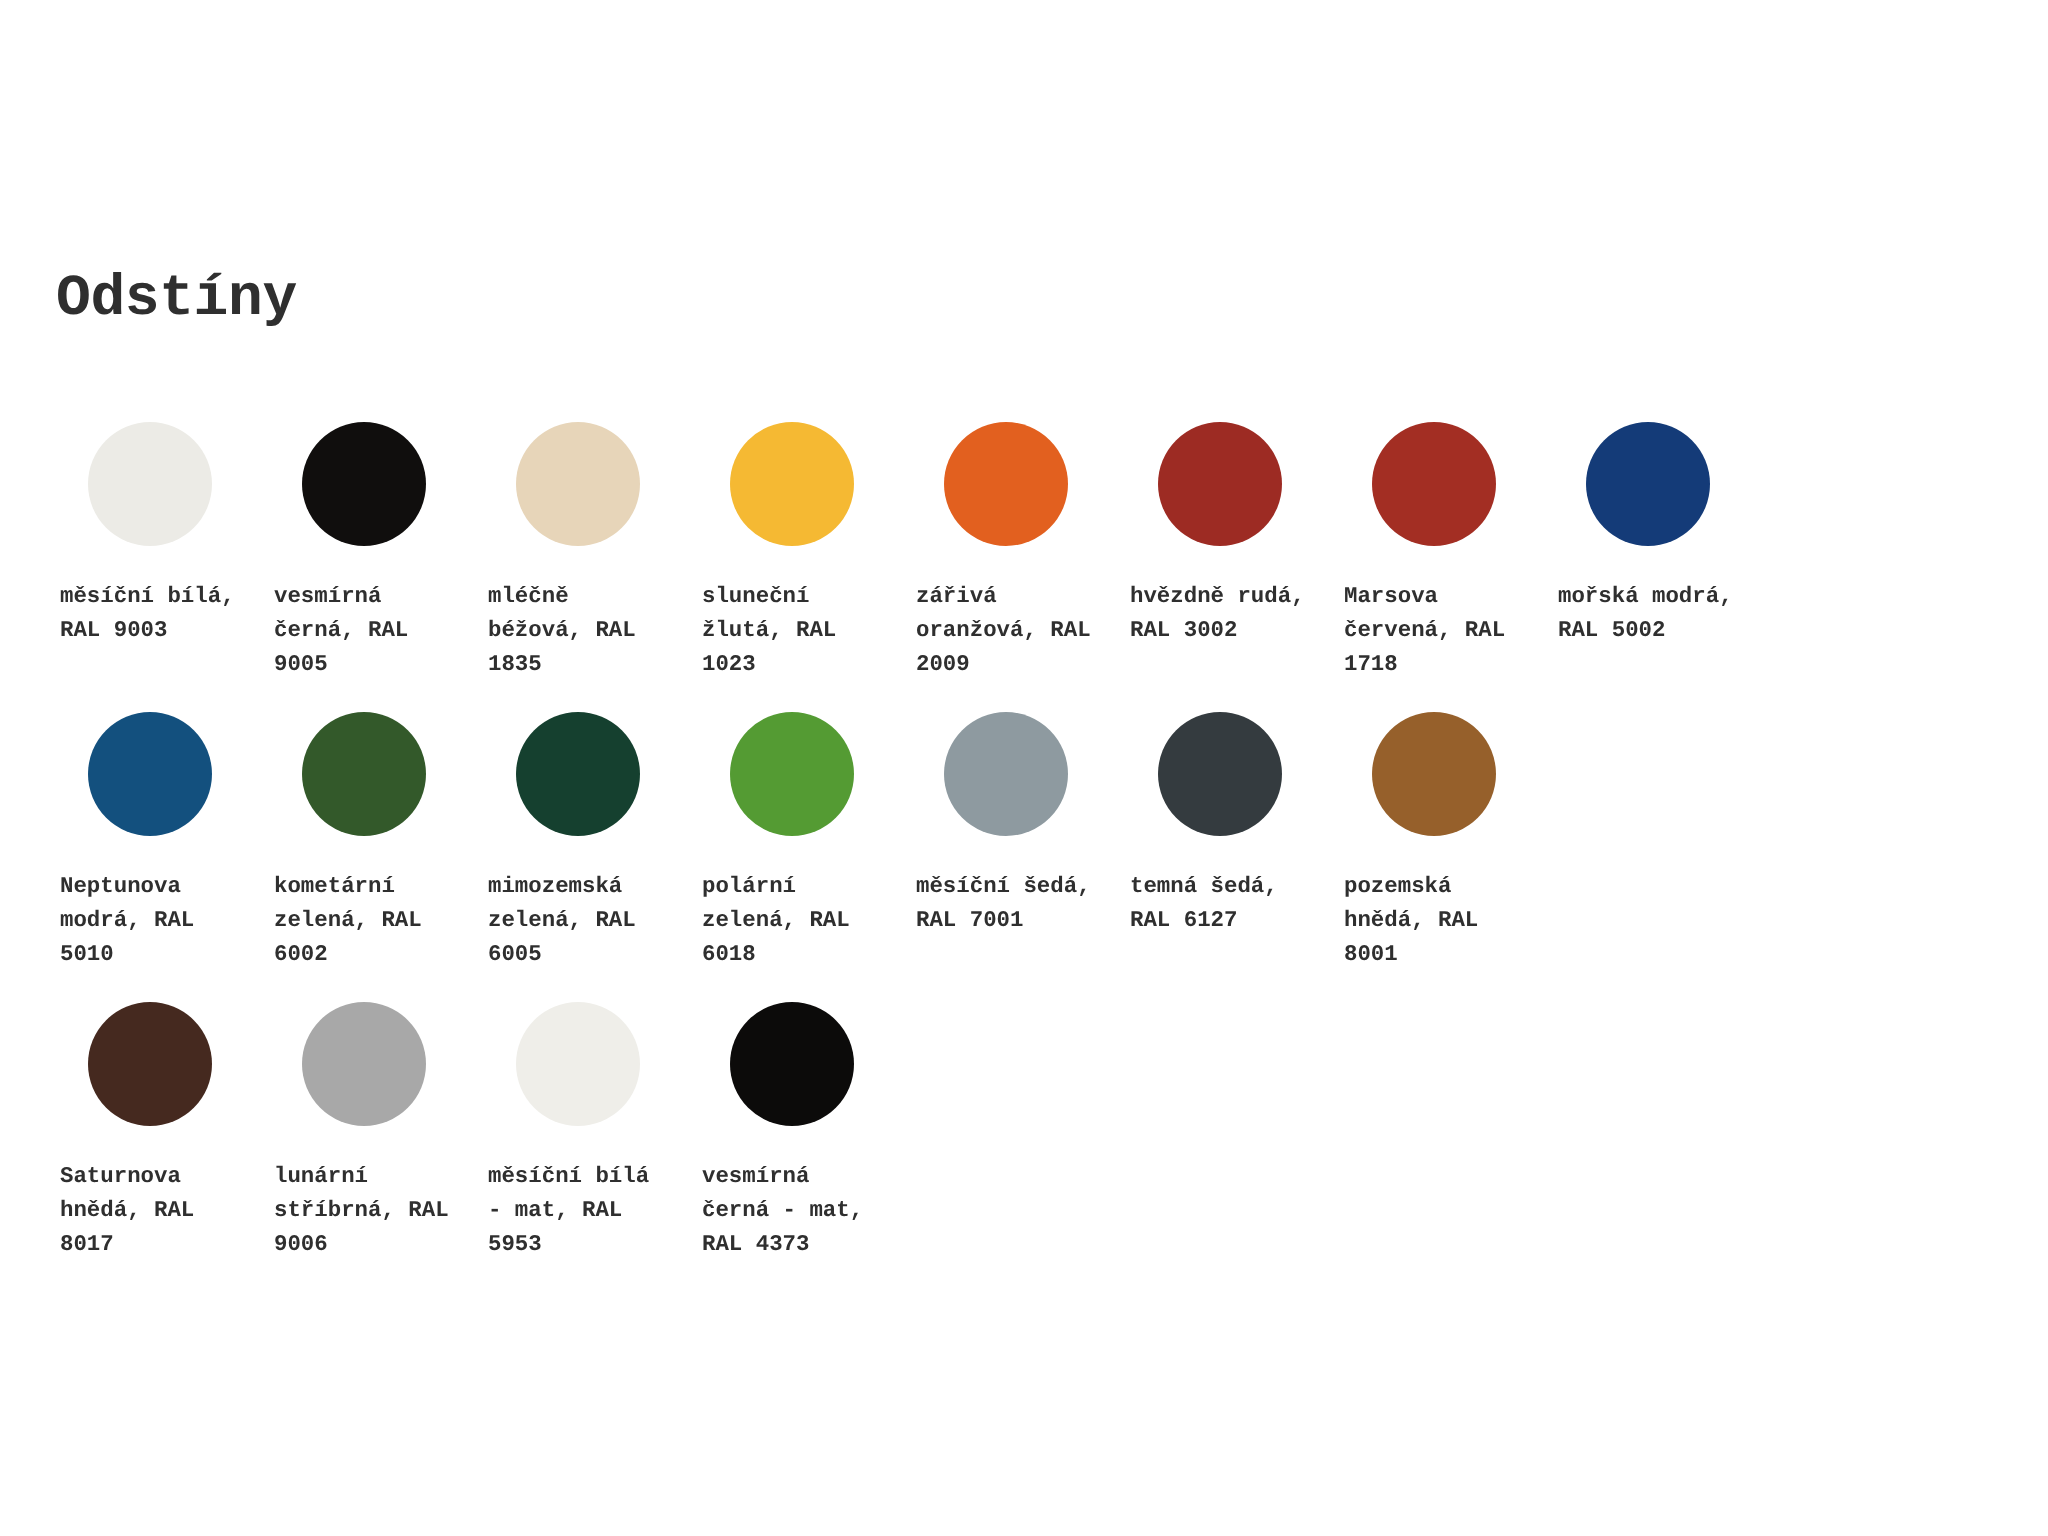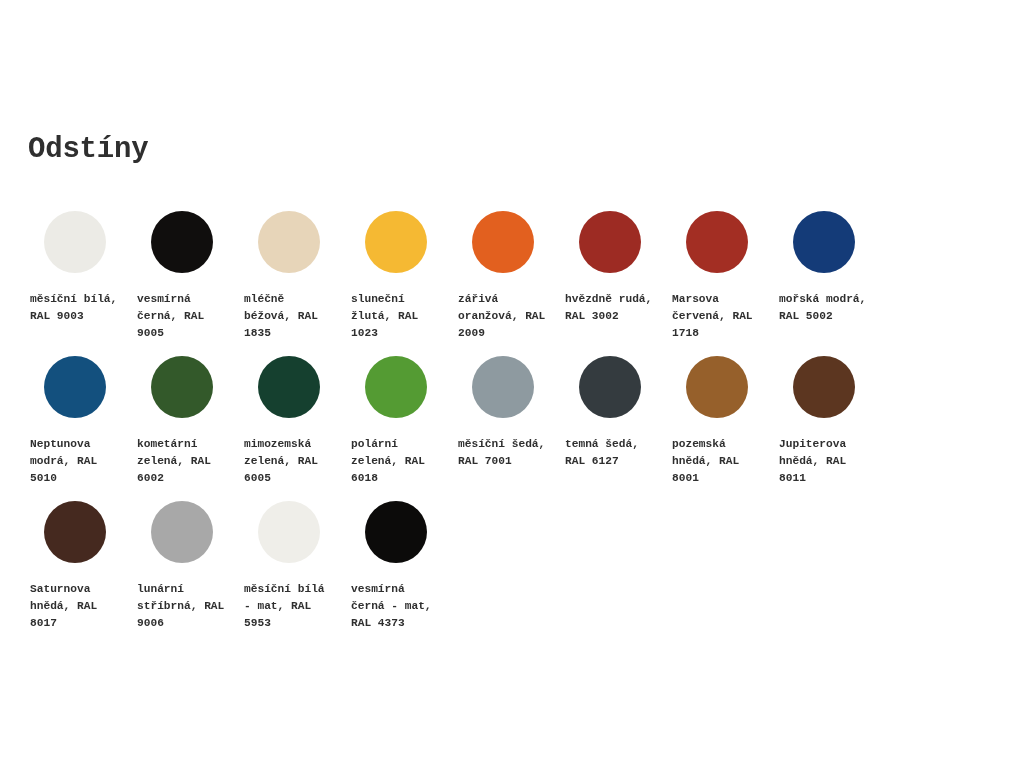--- a/index.html
+++ b/index.html
@@ -132,24 +132,20 @@
         <div class="swatch-label">měsíční šedá, RAL 7001</div>
       </div>
       <div class="swatch-cell">
         <div class="swatch-disc" style="background:#343B3F"></div>
         <div class="swatch-label">temná šedá, RAL 6127</div>
       </div>
       <div class="swatch-cell">
         <div class="swatch-disc" style="background:#96602B"></div>
         <div class="swatch-label">pozemská hnědá, RAL 8001</div>
       </div>
-      <div class="swatch-cell">
-        <div class="swatch-disc" style="background:#5C3620"></div>
-        <div class="swatch-label">Jupiterova hnědá, RAL 8011</div>
-      </div>
     </div>
 
     <div class="swatch-row">
       <div class="swatch-cell">
         <div class="swatch-disc" style="background:#45291F"></div>
         <div class="swatch-label">Saturnova hnědá, RAL 8017</div>
       </div>
       <div class="swatch-cell">
         <div class="swatch-disc" style="background:#A8A8A8"></div>
         <div class="swatch-label">lunární stříbrná, RAL 9006</div>

